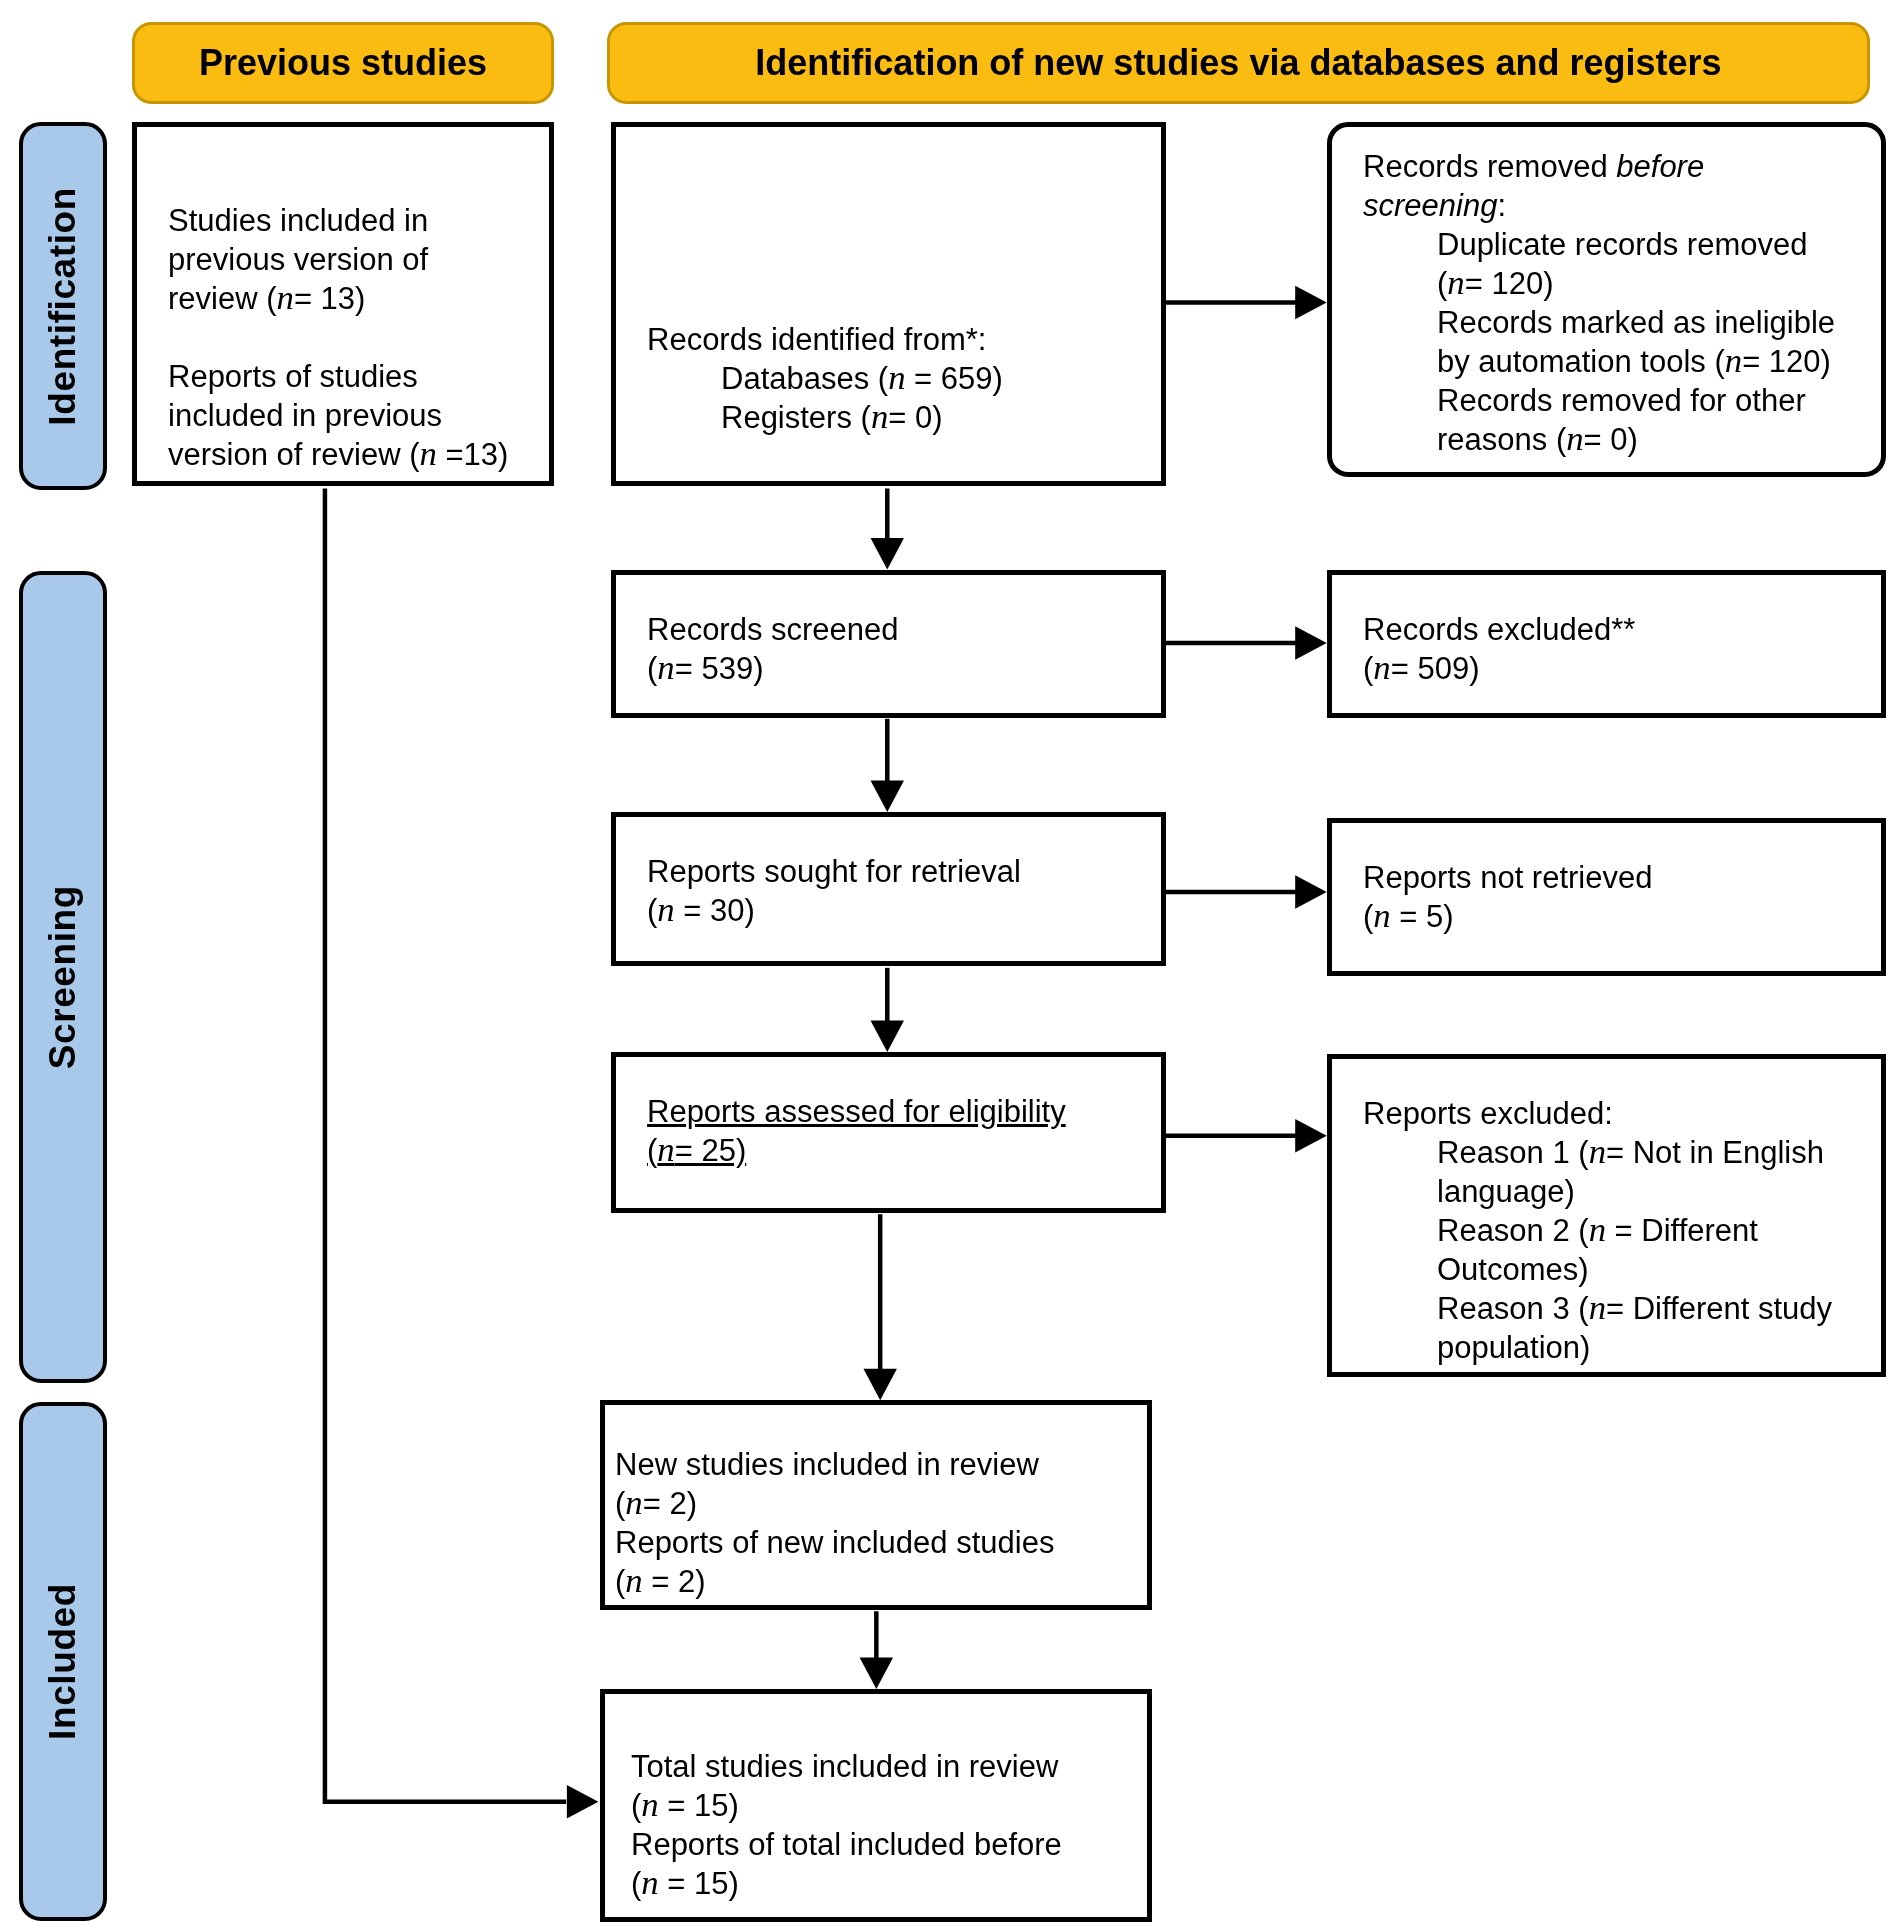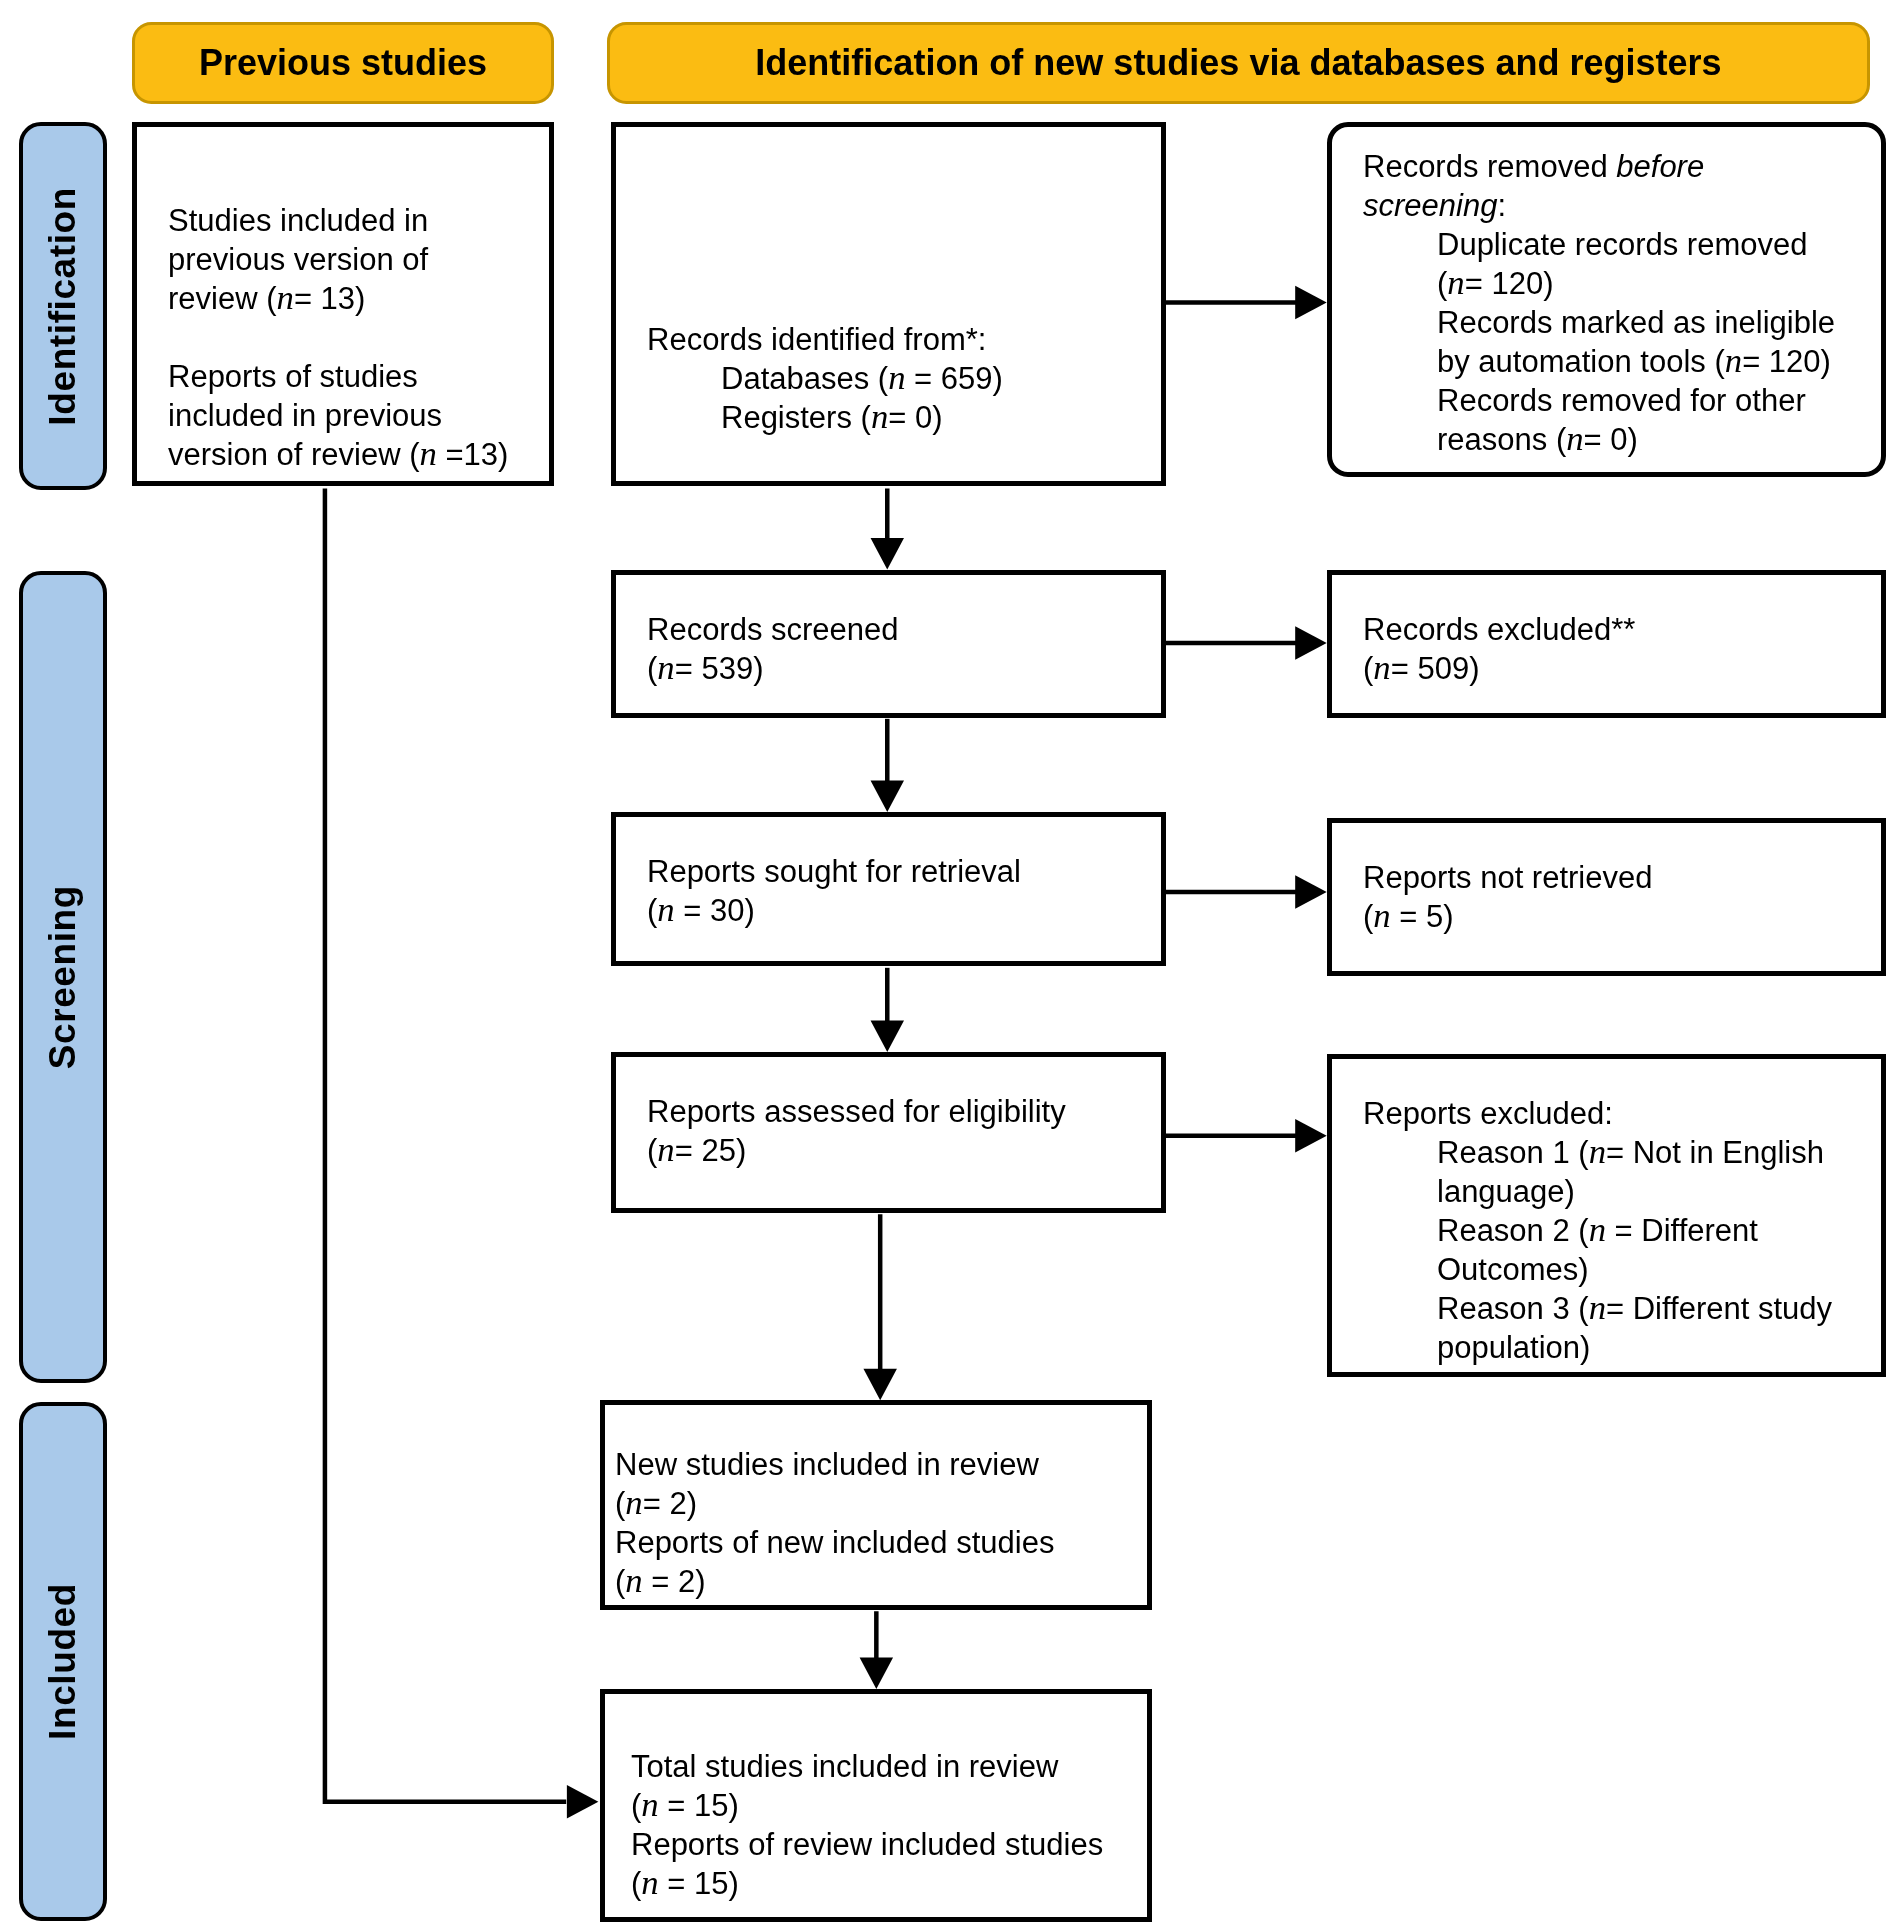--- a/index.html
+++ b/index.html
@@ -55,21 +55,21 @@
     line-height:1;
   }
   
   #box-previous-studies{left:132px;top:122px;width:422px;height:364px;padding-top:74px;}
   #box-records-identified{left:611px;top:122px;width:555px;height:364px;padding-top:193px;}
   #box-records-removed{left:1327px;top:122px;width:559px;height:355px;padding-top:20px;border-radius:21px;}
   #box-records-screened{left:611px;top:570px;width:555px;height:148px;}
   #box-records-excluded{left:1327px;top:570px;width:559px;height:148px;}
   #box-reports-sought{left:611px;top:812px;width:555px;height:154px;}
   #box-reports-not-retrieved{left:1327px;top:818px;width:559px;height:158px;}
-  #box-reports-assessed{left:611px;top:1052px;width:555px;height:161px;}
+  #box-reports-assessed{left:611px;top:1052px;width:555px;height:161px;text-decoration:underline;}
   #box-reports-excluded{left:1327px;top:1054px;width:559px;height:323px;padding-top:35px;}
   #box-new-studies{left:600px;top:1400px;width:552px;height:210px;padding-top:40px;padding-left:10px;}
   #box-total-studies{left:600px;top:1689px;width:552px;height:233px;padding-top:53px;padding-left:26px;}
   #header-previous{left:132px;top:22px;width:422px;height:82px;}
   #header-identification{left:607px;top:22px;width:1263px;height:82px;}
   #band-identification{left:19.3px;top:122px;width:88px;height:368px;}
   #band-screening{left:19.3px;top:571px;width:88px;height:812px;}
   #band-included{left:19.3px;top:1402px;width:88px;height:519px;}
 </style>
 </head>
@@ -176,18 +176,18 @@
     </div>
   <div class="box" id="box-new-studies">
       <div class="line">New studies included in review</div>
       <div class="line">(<span class="nv">n</span>= 2)</div>
       <div class="line">Reports of new included studies</div>
       <div class="line">(<span class="nv">n</span> = 2)</div>
     </div>
   <div class="box" id="box-total-studies">
       <div class="line">Total studies included in review</div>
       <div class="line">(<span class="nv">n</span> = 15)</div>
-      <div class="line">Reports of review included studies</div>
+      <div class="line">Reports of total included before</div>
       <div class="line">(<span class="nv">n</span> = 15)</div>
     </div>
 
 </div>
 
 
 </body></html>

